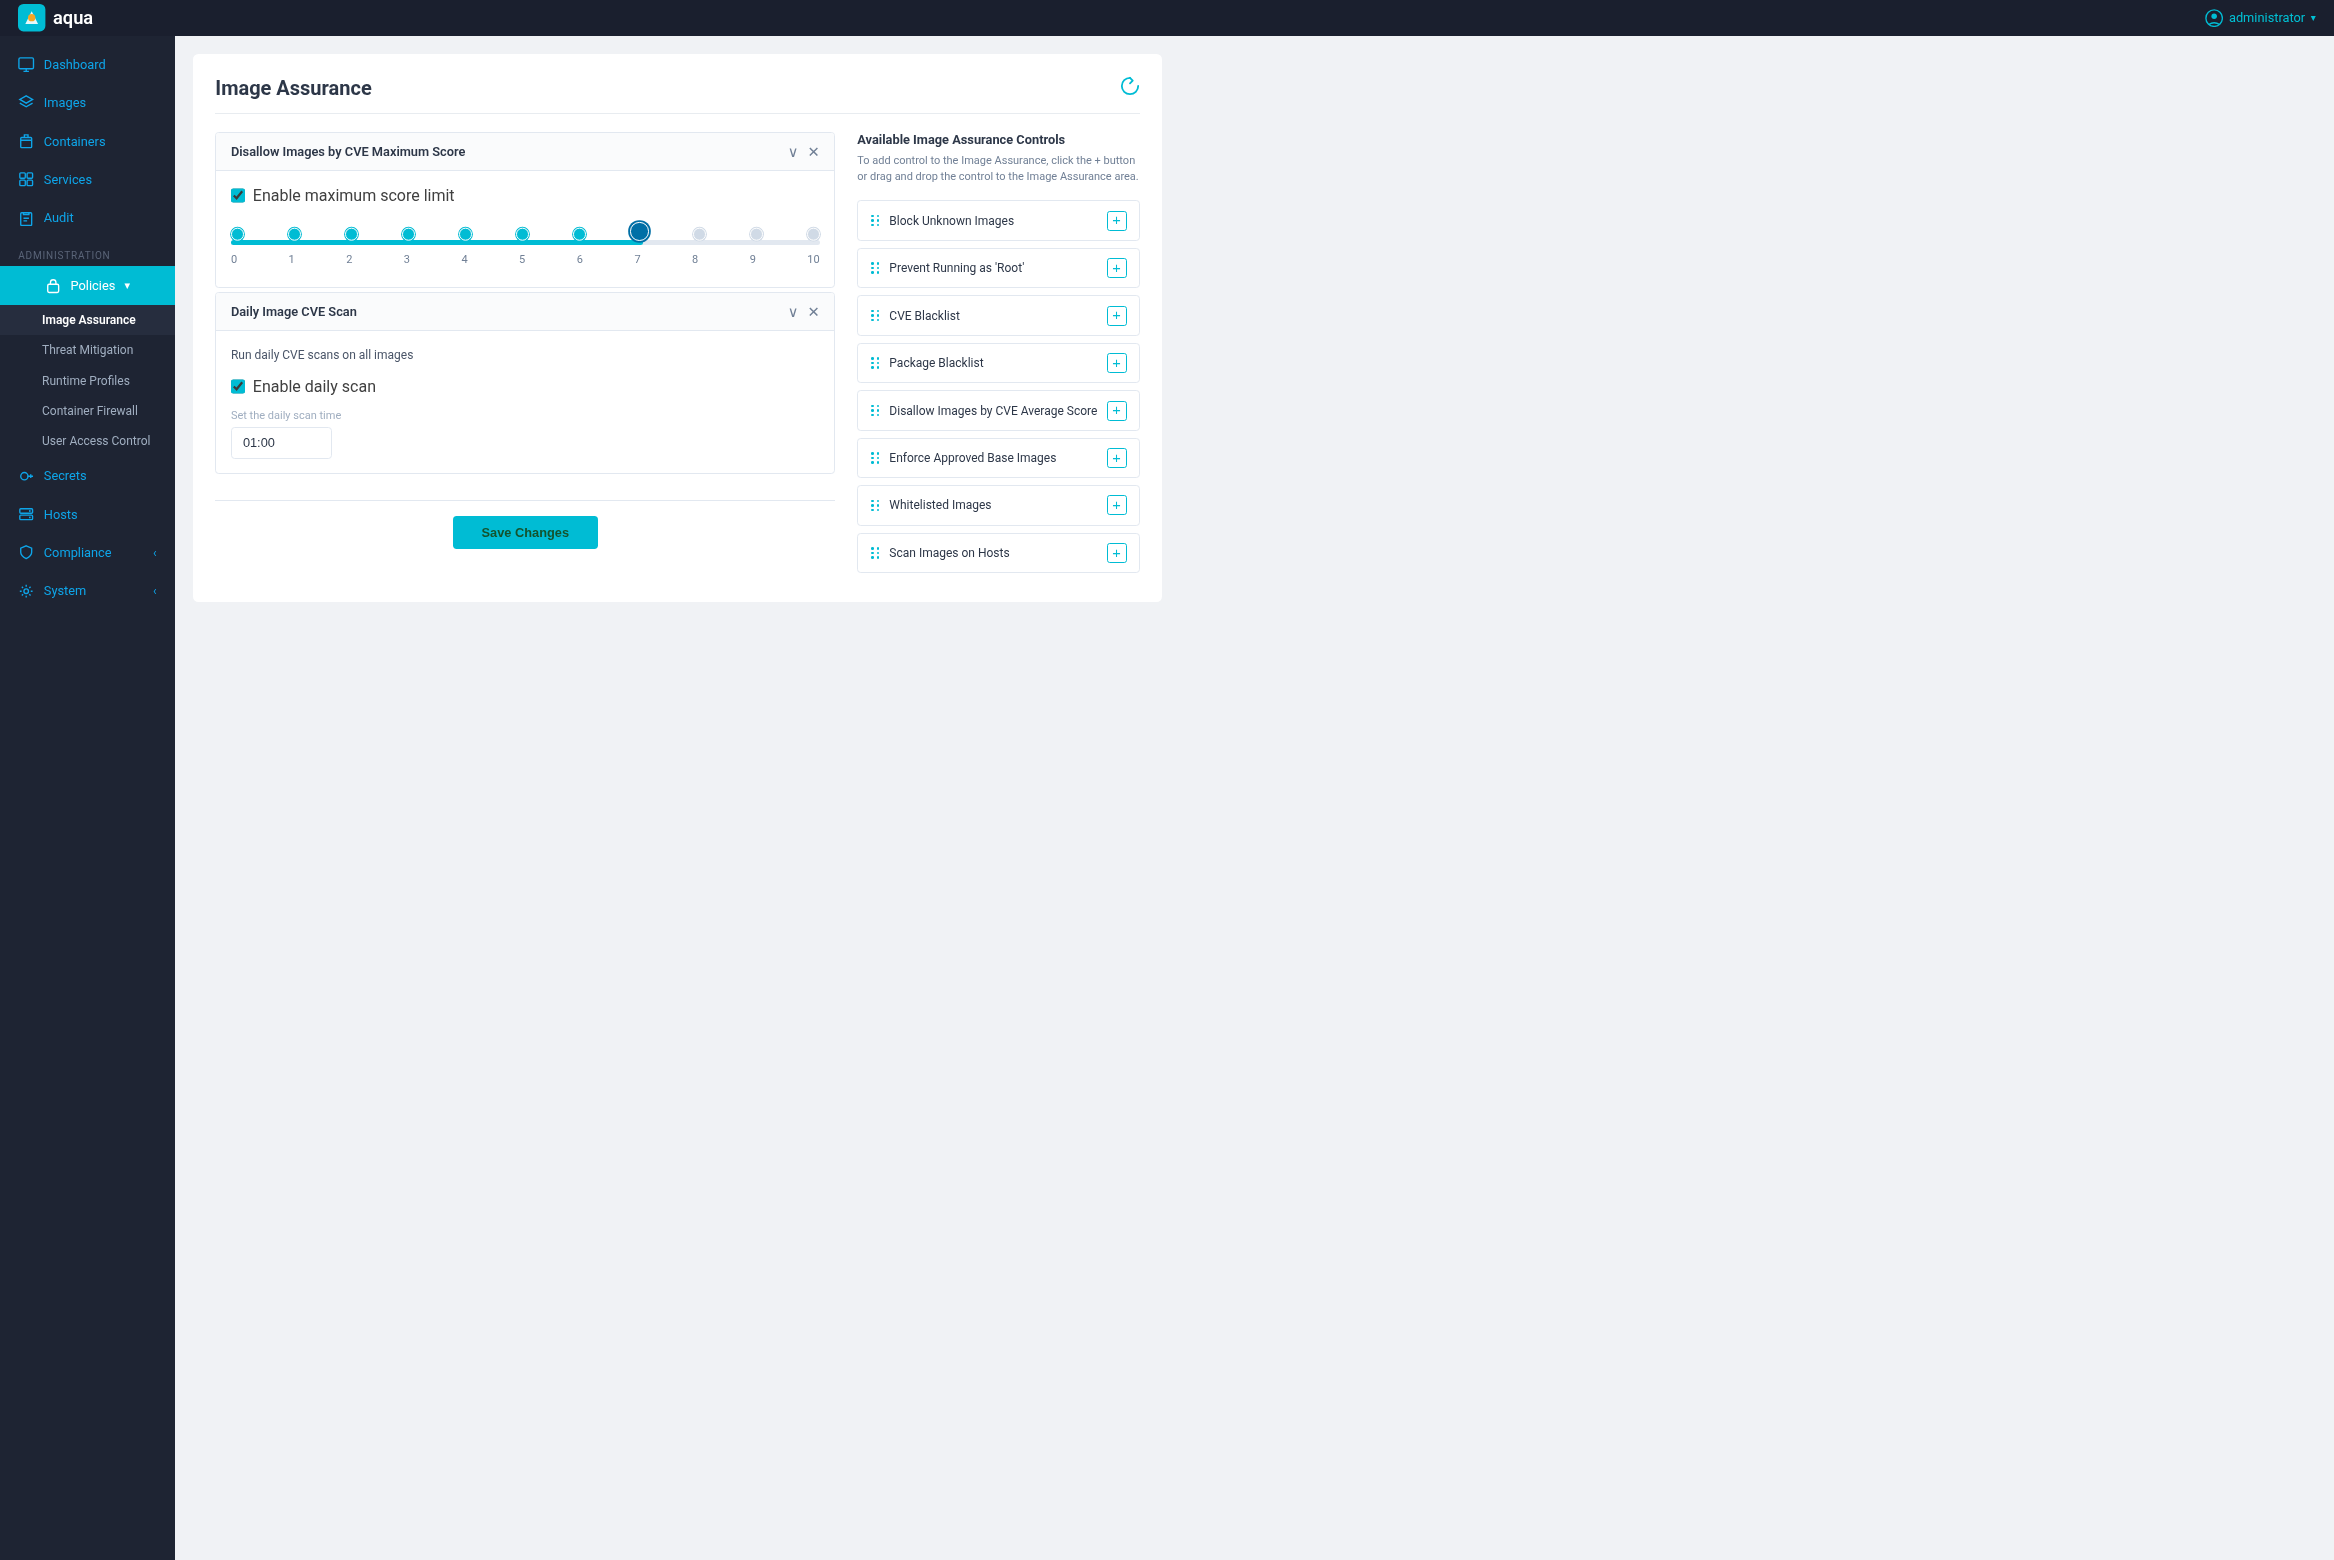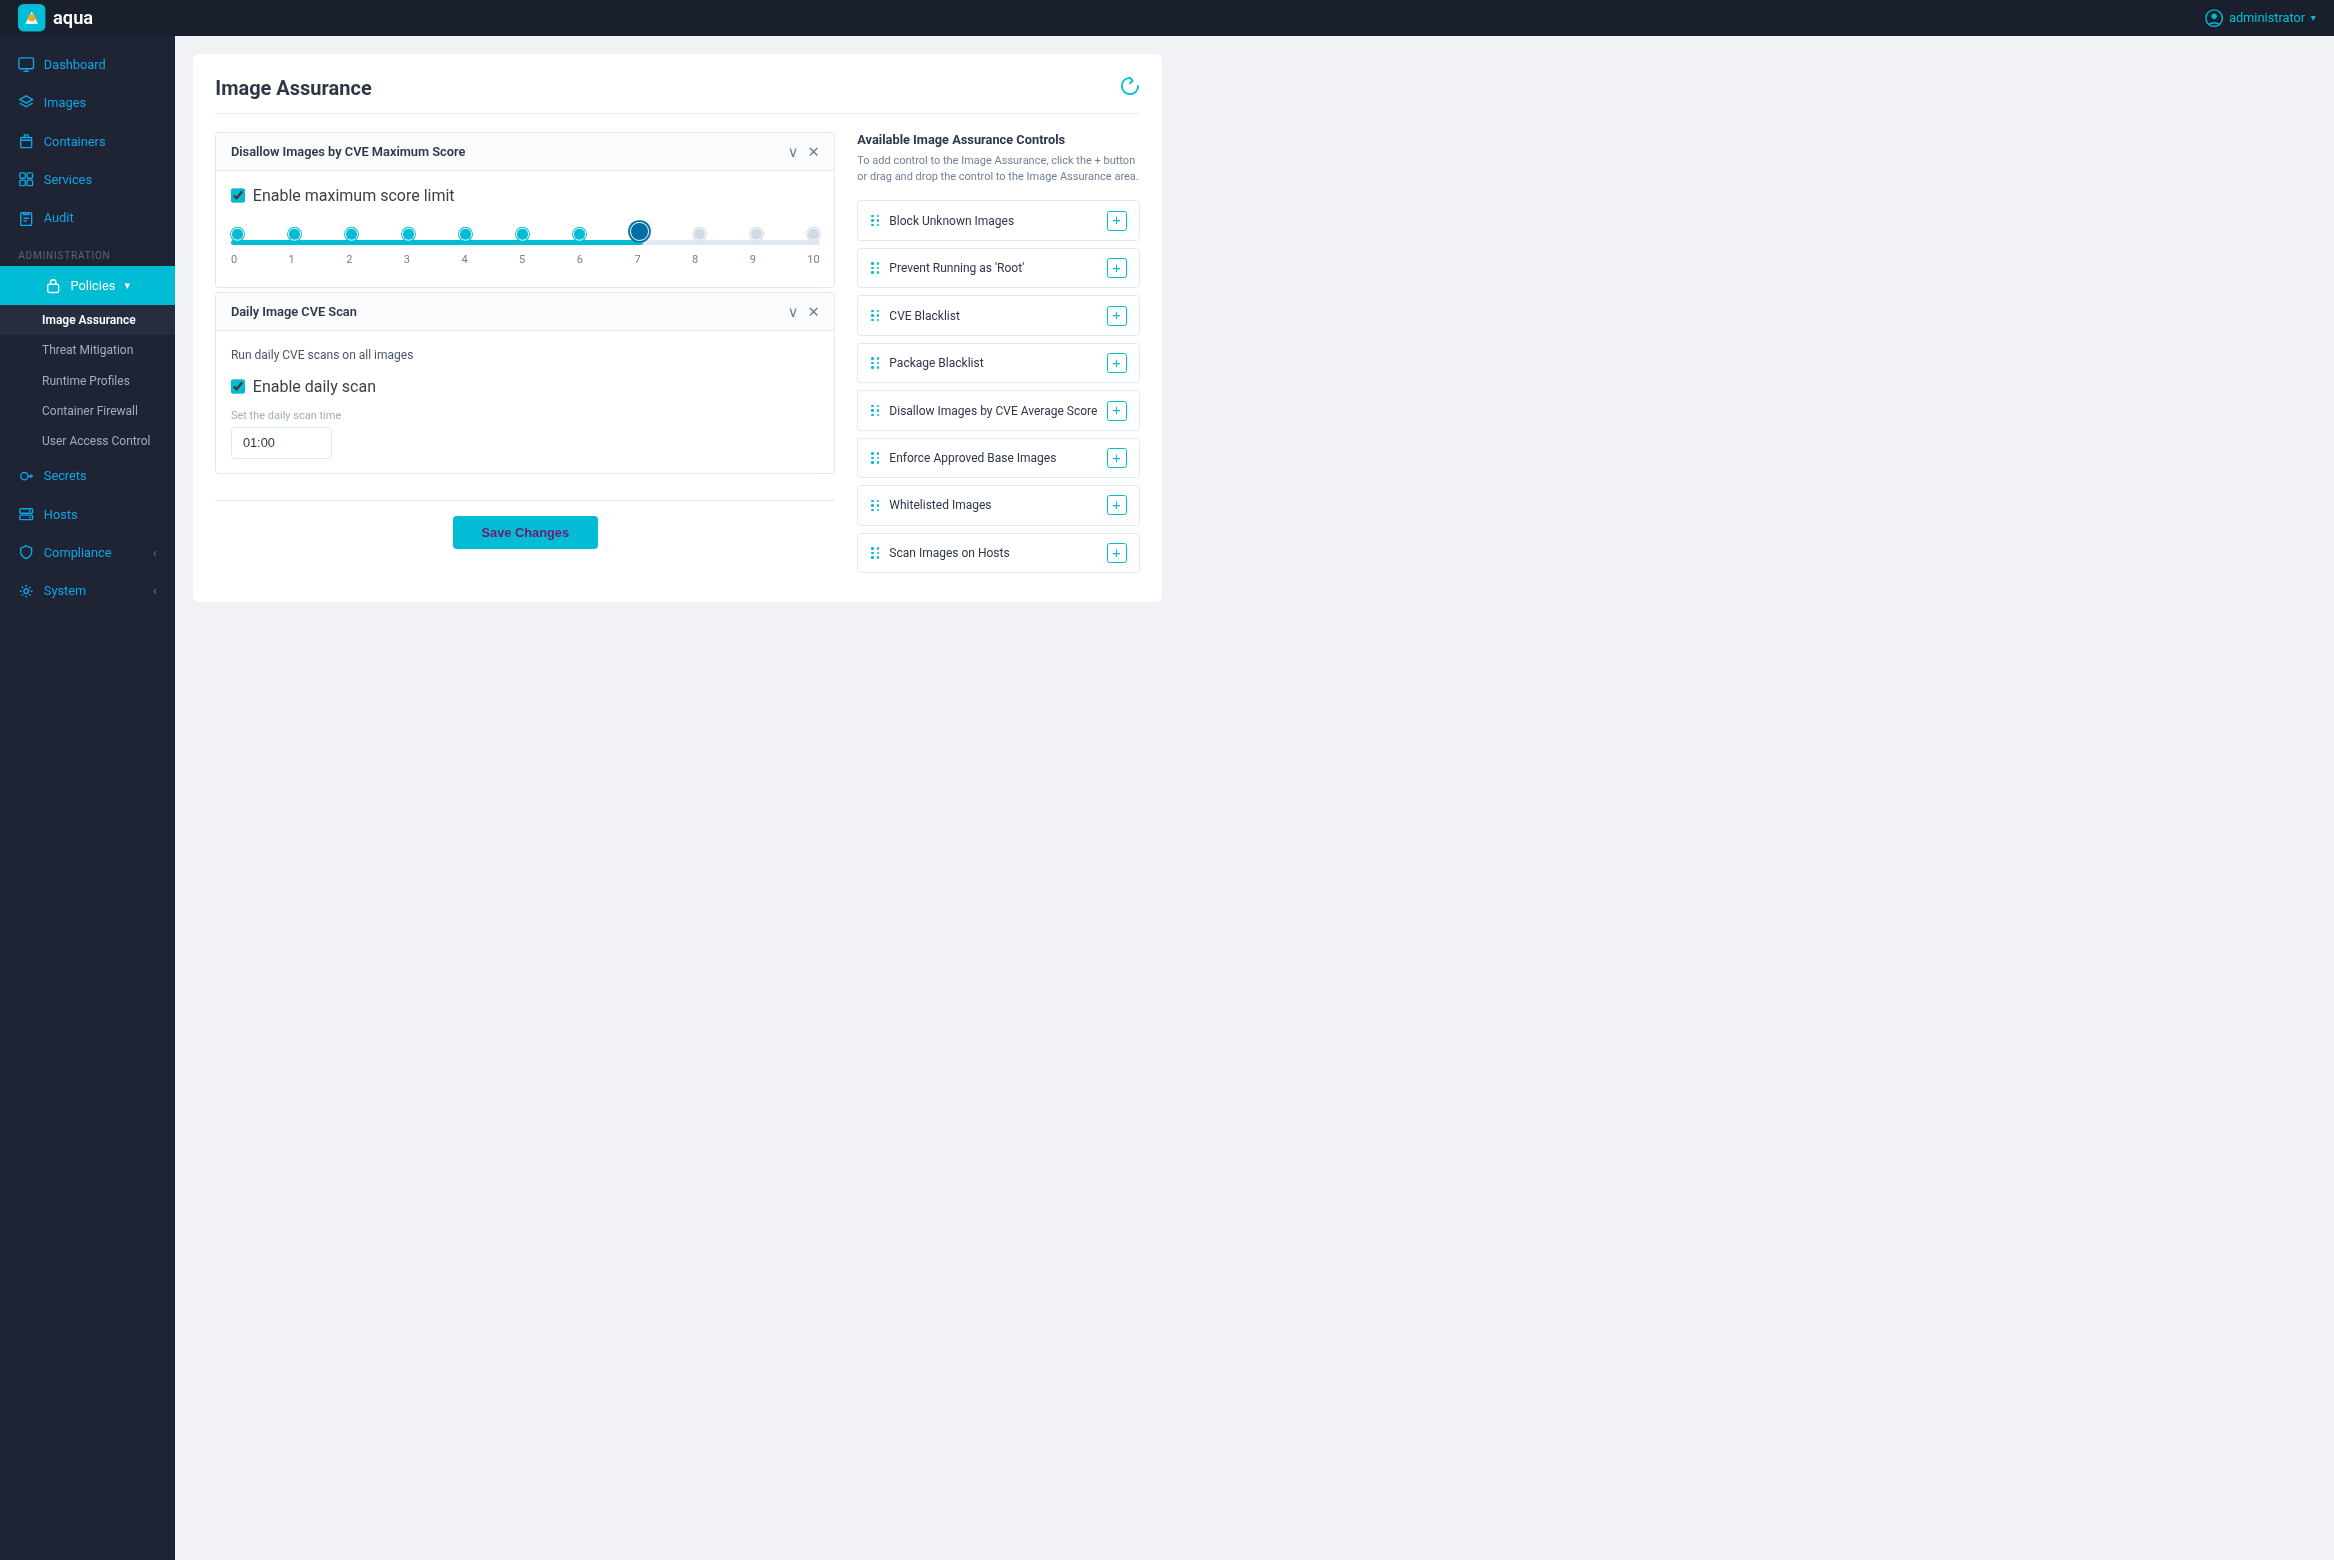--- a/index.html
+++ b/index.html
@@ -340,21 +340,21 @@
     
     .save-bar {
       margin-top: 22px;
       padding-top: 14.6px;
       border-top: 0.9px solid #e2e8f0;
       display: flex;
       justify-content: center;
     }
     .save-btn {
       background: #00bcd4;
-      color: #701a75;
+      color: #14532d;
       border: none;
       border-radius: 3.7px;
       padding: 9.1px 29px;
       font-size: 12.8px;
       font-weight: 600;
       cursor: pointer;
       transition: background 0.15s;
     }
   </style>
 </head>

